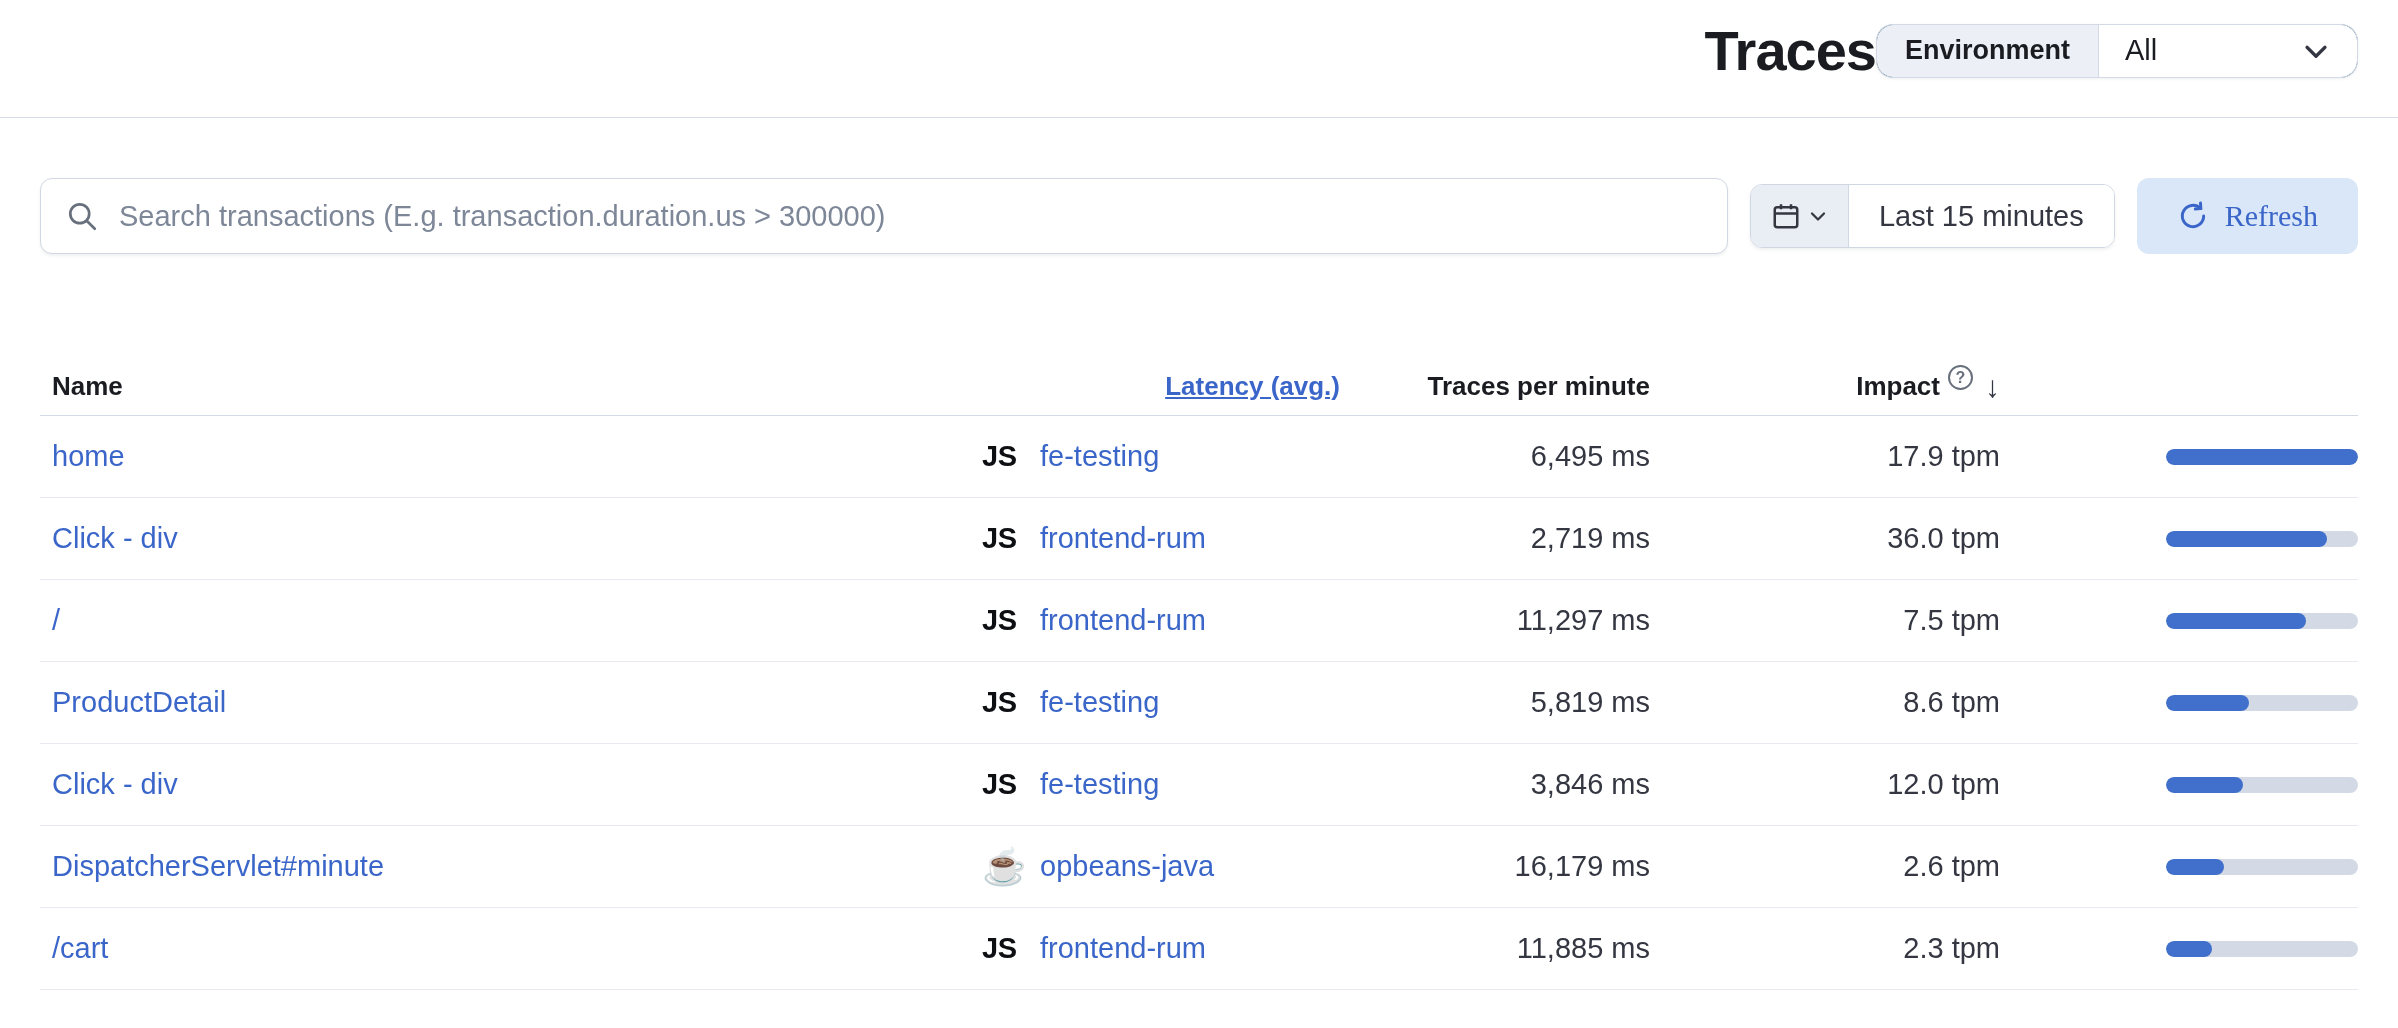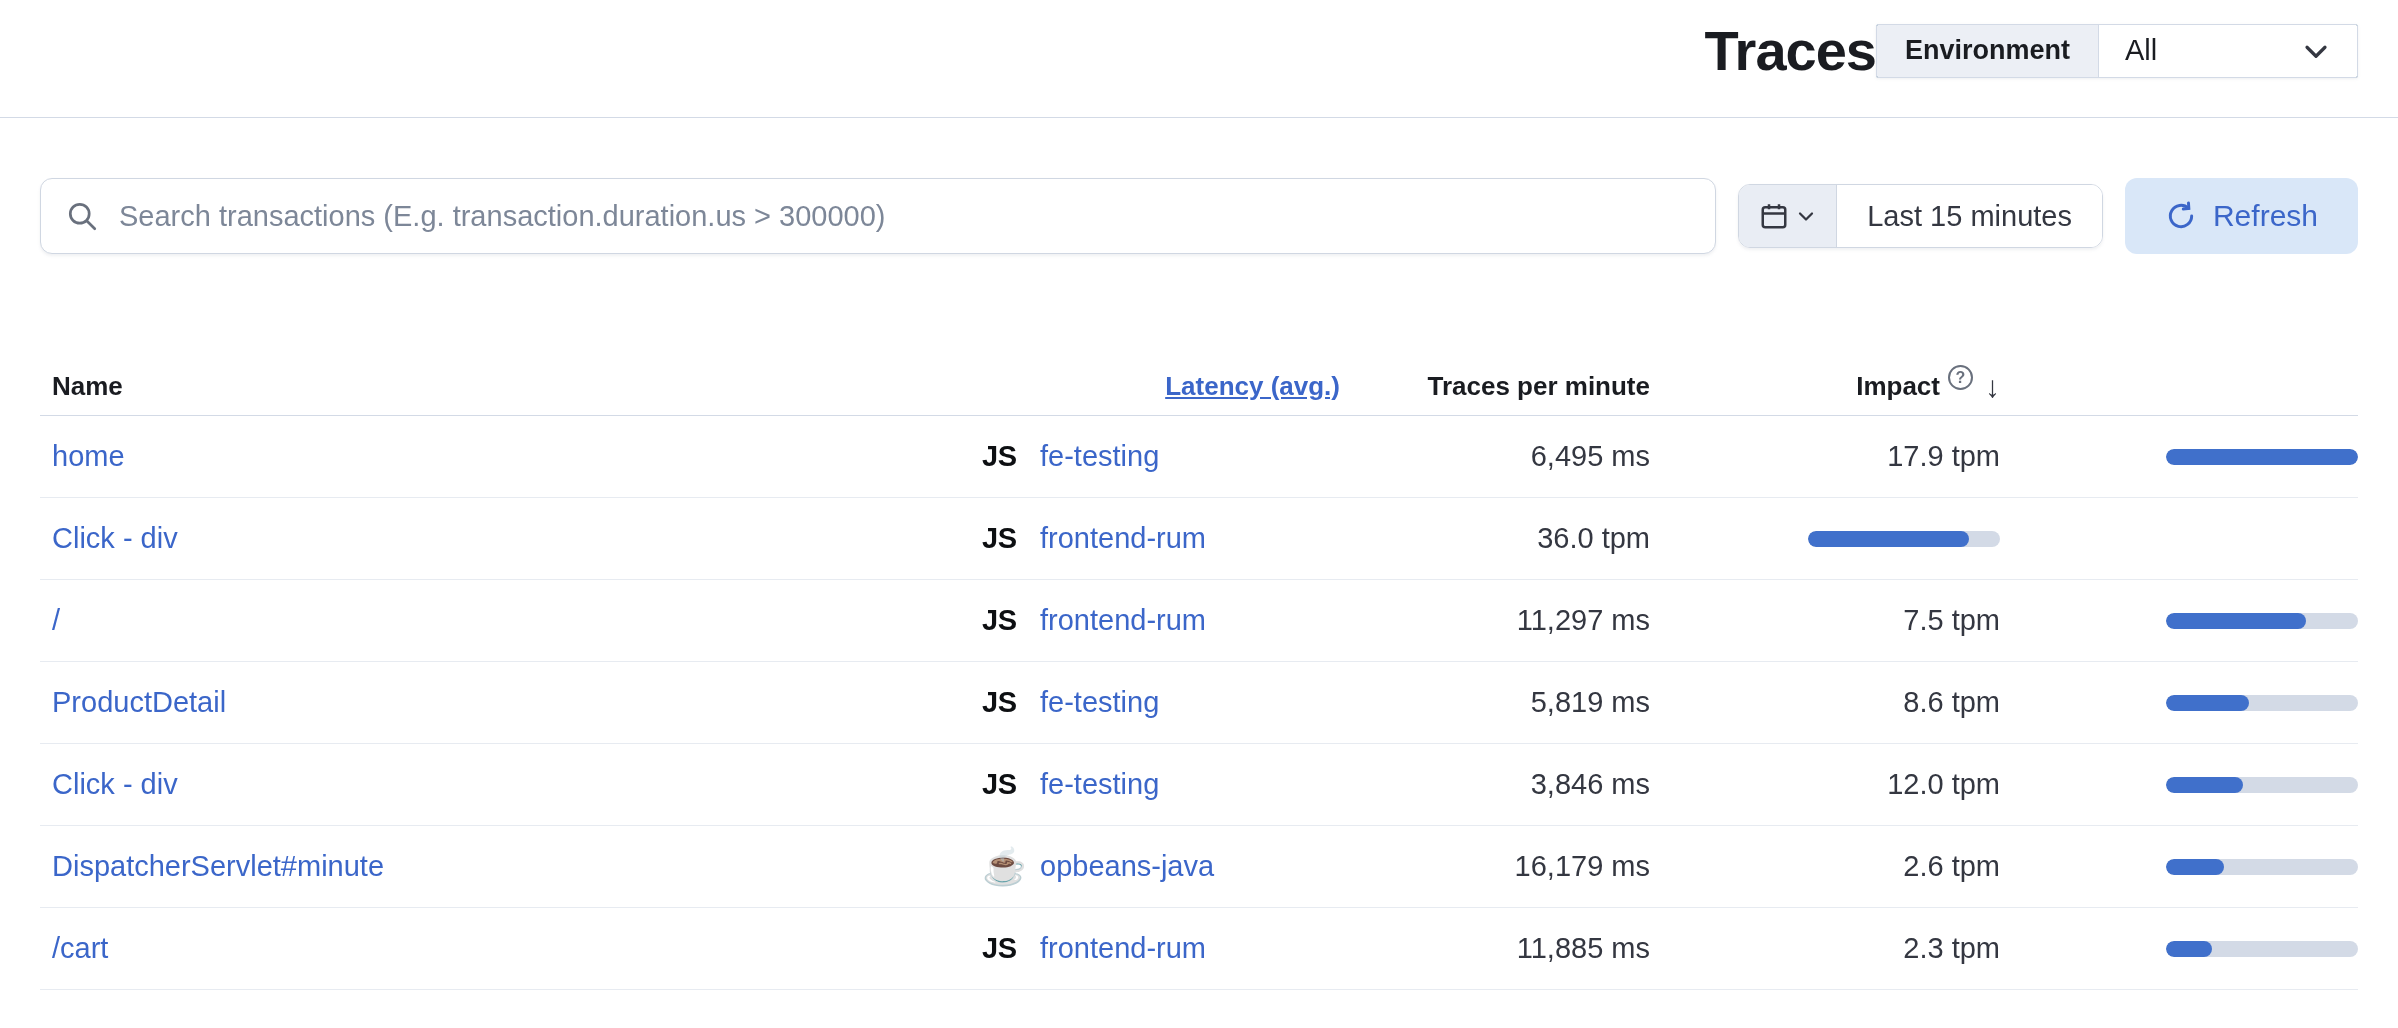--- a/index.html
+++ b/index.html
@@ -14,21 +14,21 @@
   }
   *{box-sizing:border-box;}
   html,body{margin:0;padding:0;background:#fff;}
   body{font-family:"Liberation Sans",sans-serif;color:var(--title);}
   .page{width:2398px;height:1028px;overflow:hidden;position:relative;background:#fff;}
 
   
   .hdr{display:flex;justify-content:flex-end;align-items:center;padding:18px 40px 0 40px;}
   .page-title{margin:0;font-size:56px;font-weight:700;letter-spacing:-1px;color:var(--title);}
   .env-group{display:flex;align-items:stretch;height:54px;border:1px solid var(--border);
-    border-radius:2px;overflow:hidden;box-shadow:0 1px 3px rgba(120,130,150,.12);cursor:pointer;background:#0c4a6e;}
+    border-radius:17px;overflow:hidden;box-shadow:0 1px 3px rgba(120,130,150,.12);cursor:pointer;background:#0c4a6e;}
   .env-label{display:flex;align-items:center;padding:0 28px;background:#eceff5;font-size:27px;font-weight:600;color:var(--title);border-right:1px solid var(--border);}
   .env-select{display:flex;align-items:center;justify-content:space-between;width:258px;padding:0 26px;background:#fff;font-size:29px;color:var(--title);}
 
   .divider{border-bottom:1px solid var(--border);margin-top:34px;}
 
   
   .toolbar{display:flex;align-items:center;gap:22px;padding:0 40px;margin-top:60px;}
   .search-box{position:relative;flex:1;}
   .search-box input{width:100%;height:76px;border:1px solid #d0d7e2;border-radius:12px;
     padding:0 32px 0 78px;font-size:29px;color:var(--text);background:#fff;outline:none;
@@ -38,21 +38,21 @@
 
   .date-group{display:flex;height:64px;border:1px solid #d0d7e2;border-radius:12px;overflow:hidden;
     box-shadow:0 2px 3px rgba(130,140,160,.12);flex:none;}
   .cal-btn{width:98px;background:#e9edf4;border:none;border-right:1px solid #d0d7e2;
     display:flex;align-items:center;justify-content:center;gap:7px;cursor:pointer;padding:0;}
   .range-btn{background:#fff;border:none;padding:0 30px;font-size:29px;color:var(--text);
     display:flex;align-items:center;white-space:nowrap;cursor:pointer;font-family:"Liberation Sans",sans-serif;}
 
   .refresh-btn{height:76px;padding:0 40px;border:none;border-radius:12px;background:var(--refresh-bg);
     color:var(--link);font-size:30px;font-weight:500;display:flex;align-items:center;gap:16px;cursor:pointer;
-    font-family:Liberation Sans, sans-serif;flex:none;}
+    font-family:Liberation Serif, serif;flex:none;}
 
   
   .table{margin-top:104px;padding:0 40px;}
   .row{display:grid;grid-template-columns:930px 370px 310px 350px 1fr;align-items:center;}
   .thead{height:58px;border-bottom:1px solid var(--border);font-size:26px;font-weight:700;color:var(--title);}
   .trow{height:82px;border-bottom:1px solid var(--row-border);font-size:29px;}
   .c-name{padding-left:12px;overflow:hidden;white-space:nowrap;}
   .c-svc{padding-left:12px;display:flex;align-items:center;gap:12px;}
   .c-lat,.c-tpm{text-align:right;color:var(--text);}
   .c-imp{display:flex;align-items:center;justify-content:flex-end;}
@@ -158,20 +158,21 @@
             </div>
     </div>
   </div>
 
   <div class="row trow">
     <div class="c-name"><a class="name-link">Click - div</a></div>
     <div class="c-svc">
       <span class="agent-icon js">JS</span>
       <a class="svc-link">frontend-rum</a>
     </div>
+    <div class="c-lat">2,719 ms</div>
     <div class="c-tpm">36.0 tpm</div>
     <div class="c-imp">
       <div class="impact-bar">
               <div class="impact-fill" style="width: 84%;"></div>
             </div>
     </div>
   </div>
 
   <div class="row trow">
     <div class="c-name"><a class="name-link">/</a></div>

